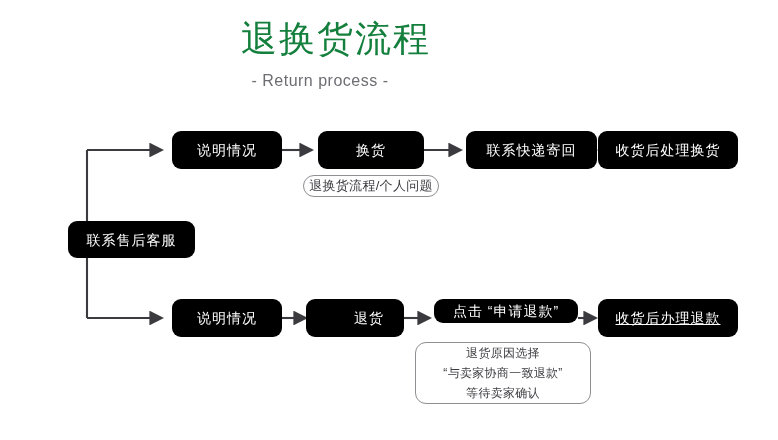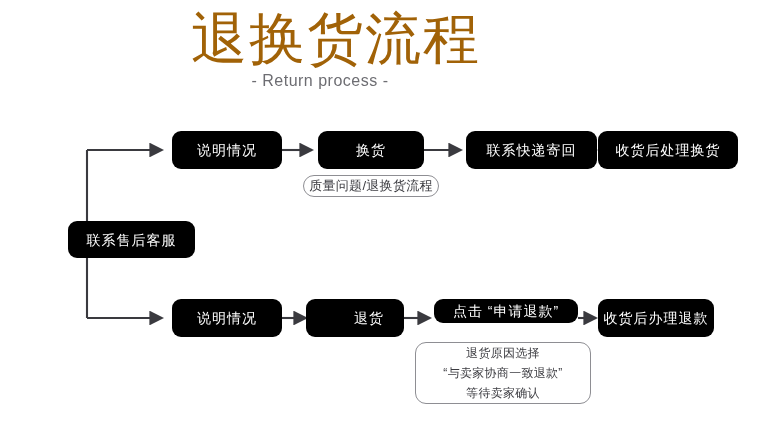--- a/index.html
+++ b/index.html
@@ -20,24 +20,24 @@
     background: #ffffff;
   }
 
   
   .title {
     position: absolute;
     left: 0;
     top: 8px;
     width: 672px;
     text-align: center;
-    font-size: 56px;
+    font-size: 36px;
     line-height: 62px;
     letter-spacing: 2px;
-    color: #a16207;
+    color: #15803d;
     font-weight: 400;
     white-space: nowrap;
   }
   .subtitle {
     position: absolute;
     left: 0;
     top: 70px;
     width: 626px;
     text-align: center;
     font-size: 16px;
@@ -141,21 +141,21 @@
 
   <div class="node" style="left:172px; top:131px; width:110px; height:38px;">
     <span>说明情况</span>
   </div>
 
   <div class="node" style="left:318px; top:131px; width:106px; height:38px;">
     <span>换货</span>
   </div>
 
   <div class="note single" style="left:303px; top:175px; width:136px; height:22px;">
-    <span>质量问题/退换货流程</span>
+    <span>退换货流程/个人问题</span>
   </div>
 
   <div class="node" style="left:466px; top:131px; width:131px; height:38px;">
     <span>联系快递寄回</span>
   </div>
 
   <div class="node" style="left:598px; top:131px; width:140px; height:38px;">
     <span>收货后处理换货</span>
   </div>
 
@@ -164,21 +164,21 @@
   </div>
 
   <div class="node" style="left:306px; top:299px; width:98px; height:38px;padding-left:28px;">
     <span>退货</span>
   </div>
 
   <div class="node" style="left:434px; top:299px; width:144px; height:24px;">
     <span>点击 “申请退款”</span>
   </div>
 
-  <div class="node" style="left:598px; top:299px; width:116px; height:38px;">
+  <div class="node" style="left:598px; top:299px; width:140px; height:38px;text-decoration:underline;">
     <span>收货后办理退款</span>
   </div>
 
   <div class="note multi" style="left:415px; top:342px; width:176px; height:62px;">
     <span class="note-line">退货原因选择</span>
     <span class="note-line">“与卖家协商一致退款”</span>
     <span class="note-line">等待卖家确认</span>
   </div>
 
 </div>

